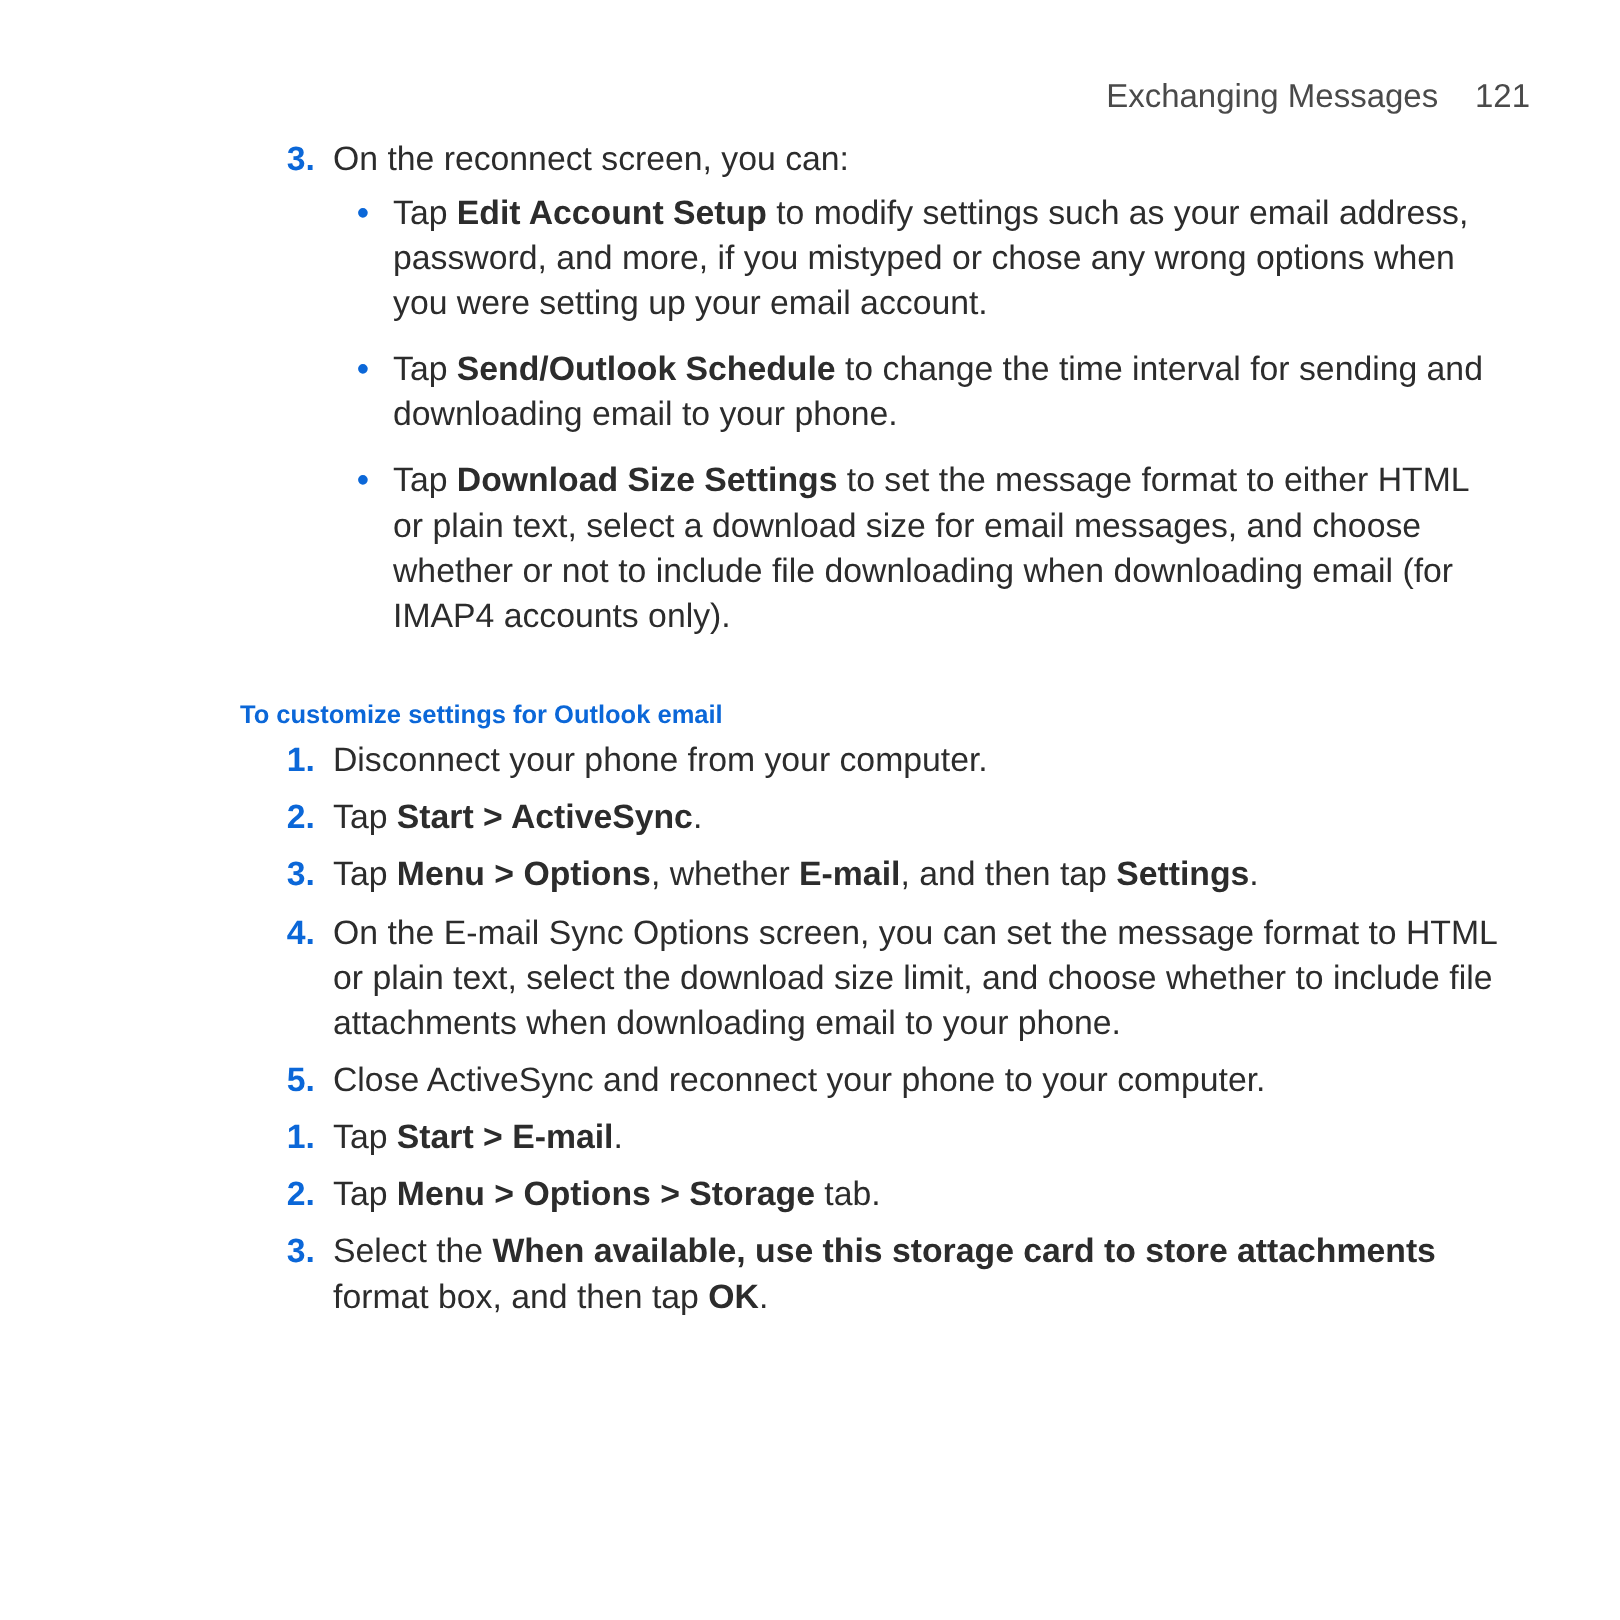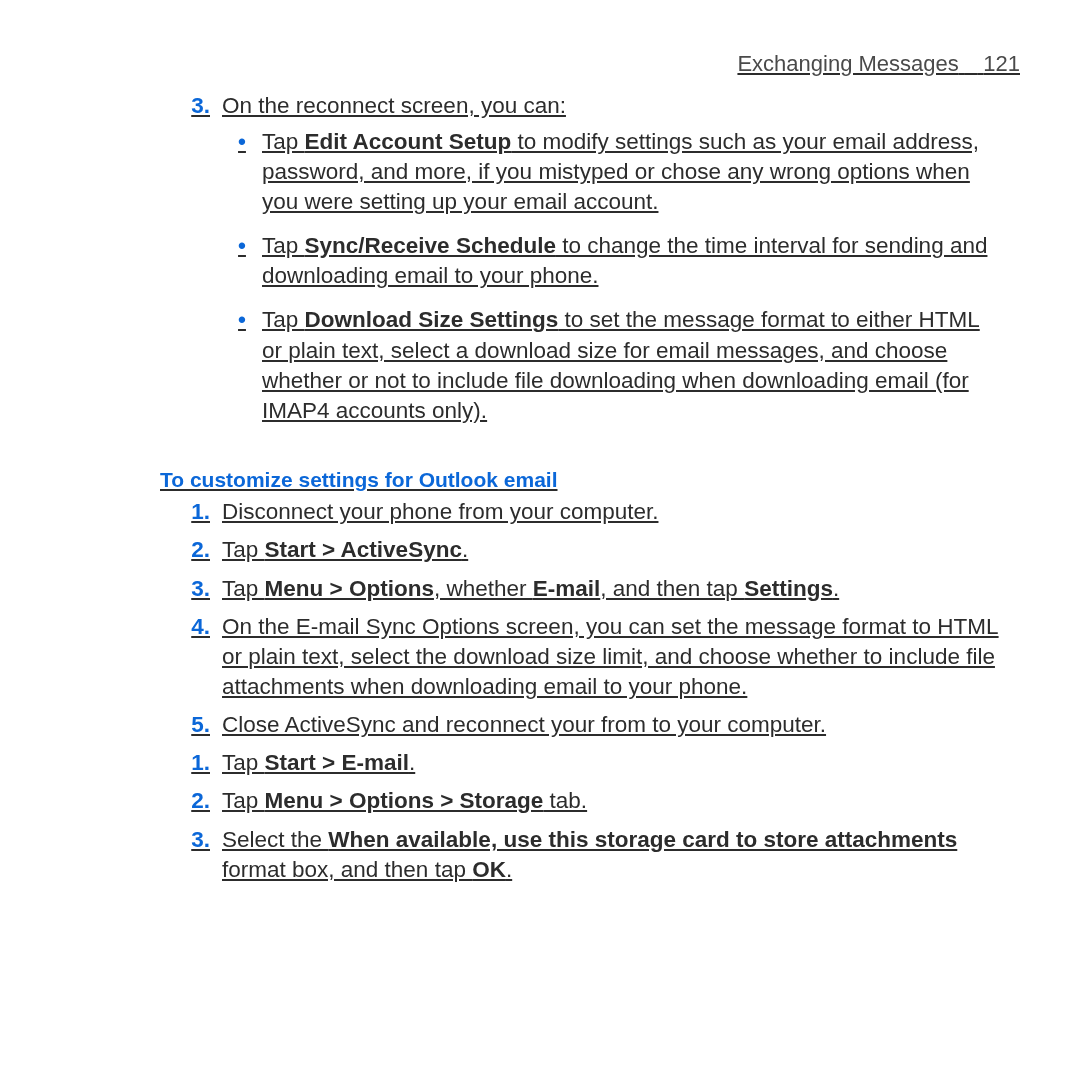--- a/index.html
+++ b/index.html
@@ -10,21 +10,20 @@
     background: #ffffff;
     font-family: "Segoe UI", "Myriad Pro", "Helvetica Neue", Arial, sans-serif;
     color: #2c2c2c;
   }
   .page {
     padding: 50px 60px 40px 160px;
     box-sizing: border-box;
     width: 1080px;
     height: 1080px;
     line-height: 1.3;
-    text-decoration: underline;
   }
   .header {
     text-align: right;
     font-size: 22px;
     color: #4a4a4a;
     margin-bottom: 12px;
     padding-right: -4px;
   }
   .ol {
     list-style: none;
@@ -57,21 +56,21 @@
     line-height: 1.34;
   }
   .ul .bli .dot {
     flex: 0 0 40px;
     text-align: center;
     color: #0b67d8;
     font-weight: 700;
   }
   .ul .bli .btxt { flex: 1; padding-right: 20px; }
   .section-h {
-    font-size: 21px;
+    font-size: 17px;
     font-weight: 700;
     color: #0b67d8;
     margin-top: 26px;
     margin-bottom: 4px;
   }
   .section3-top { margin-top: 4px; }
   b { font-weight: 700; color: #2c2c2c; }
 </style>
 </head>
 <body>
@@ -94,21 +93,21 @@
           <div class="bli">
             <div class="dot">•</div>
             <div class="btxt">
               <span>Tap </span><b>Edit Account Setup</b><span> to modify settings such as your email address, password, and more, if you mistyped or chose any wrong options when you were setting up your email account.</span>
             </div>
           </div>
 
           <div class="bli">
             <div class="dot">•</div>
             <div class="btxt">
-              <span>Tap </span><b>Sync/Receive Schedule</b><span> to change the time interval for sending and downloading email to your phone.</span>
+              <span>Tap </span><b>Send/Outlook Schedule</b><span> to change the time interval for sending and downloading email to your phone.</span>
             </div>
           </div>
 
           <div class="bli">
             <div class="dot">•</div>
             <div class="btxt">
               <span>Tap </span><b>Download Size Settings</b><span> to set the message format to either HTML or plain text, select a download size for email messages, and choose whether or not to include file downloading when downloading email (for IMAP4 accounts only).</span>
             </div>
           </div>
 
@@ -134,21 +133,21 @@
       <div class="txt">
         <span>Tap </span><b>Menu &gt; Options</b><span>, whether </span><b>E-mail</b><span>, and then tap </span><b>Settings</b><span>.</span>
       </div>
     </div>
     <div class="li">
       <div class="num">4.</div>
       <div class="txt">On the E-mail Sync Options screen, you can set the message format to HTML or plain text, select the download size limit, and choose whether to include file attachments when downloading email to your phone.</div>
     </div>
     <div class="li">
       <div class="num">5.</div>
-      <div class="txt">Close ActiveSync and reconnect your from to your computer.</div>
+      <div class="txt">Close ActiveSync and reconnect your phone to your computer.</div>
     </div>
   </div>
 
   <div class="ol">
     <div class="li">
       <div class="num">1.</div>
       <div class="txt">
         <span>Tap </span><b>Start &gt; E-mail</b><span>.</span>
       </div>
     </div>

